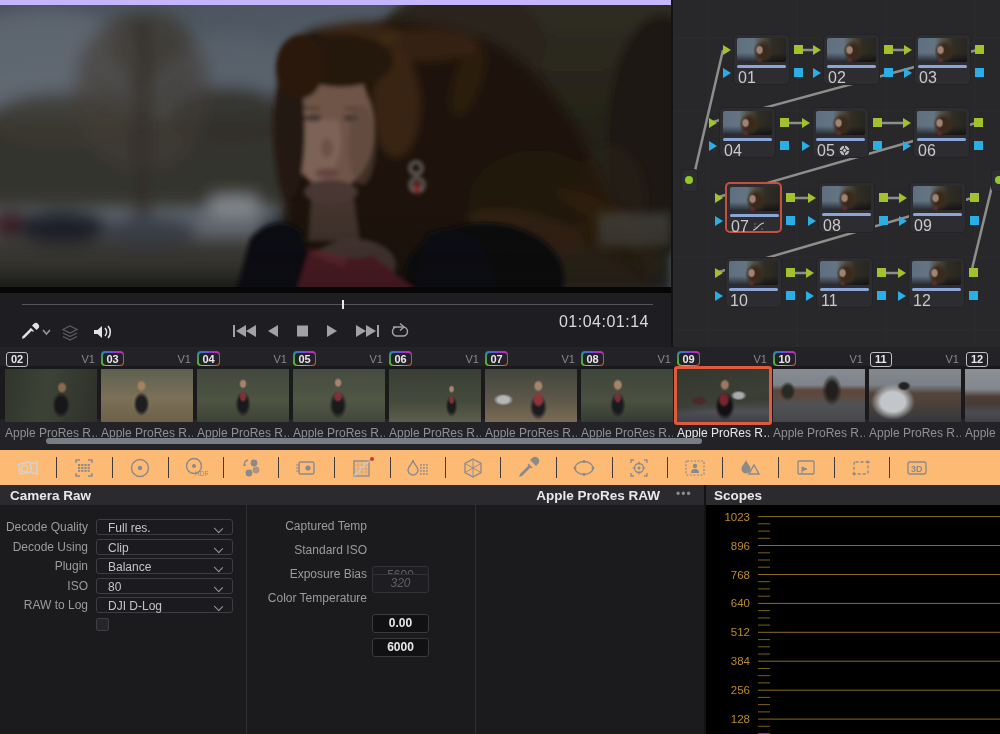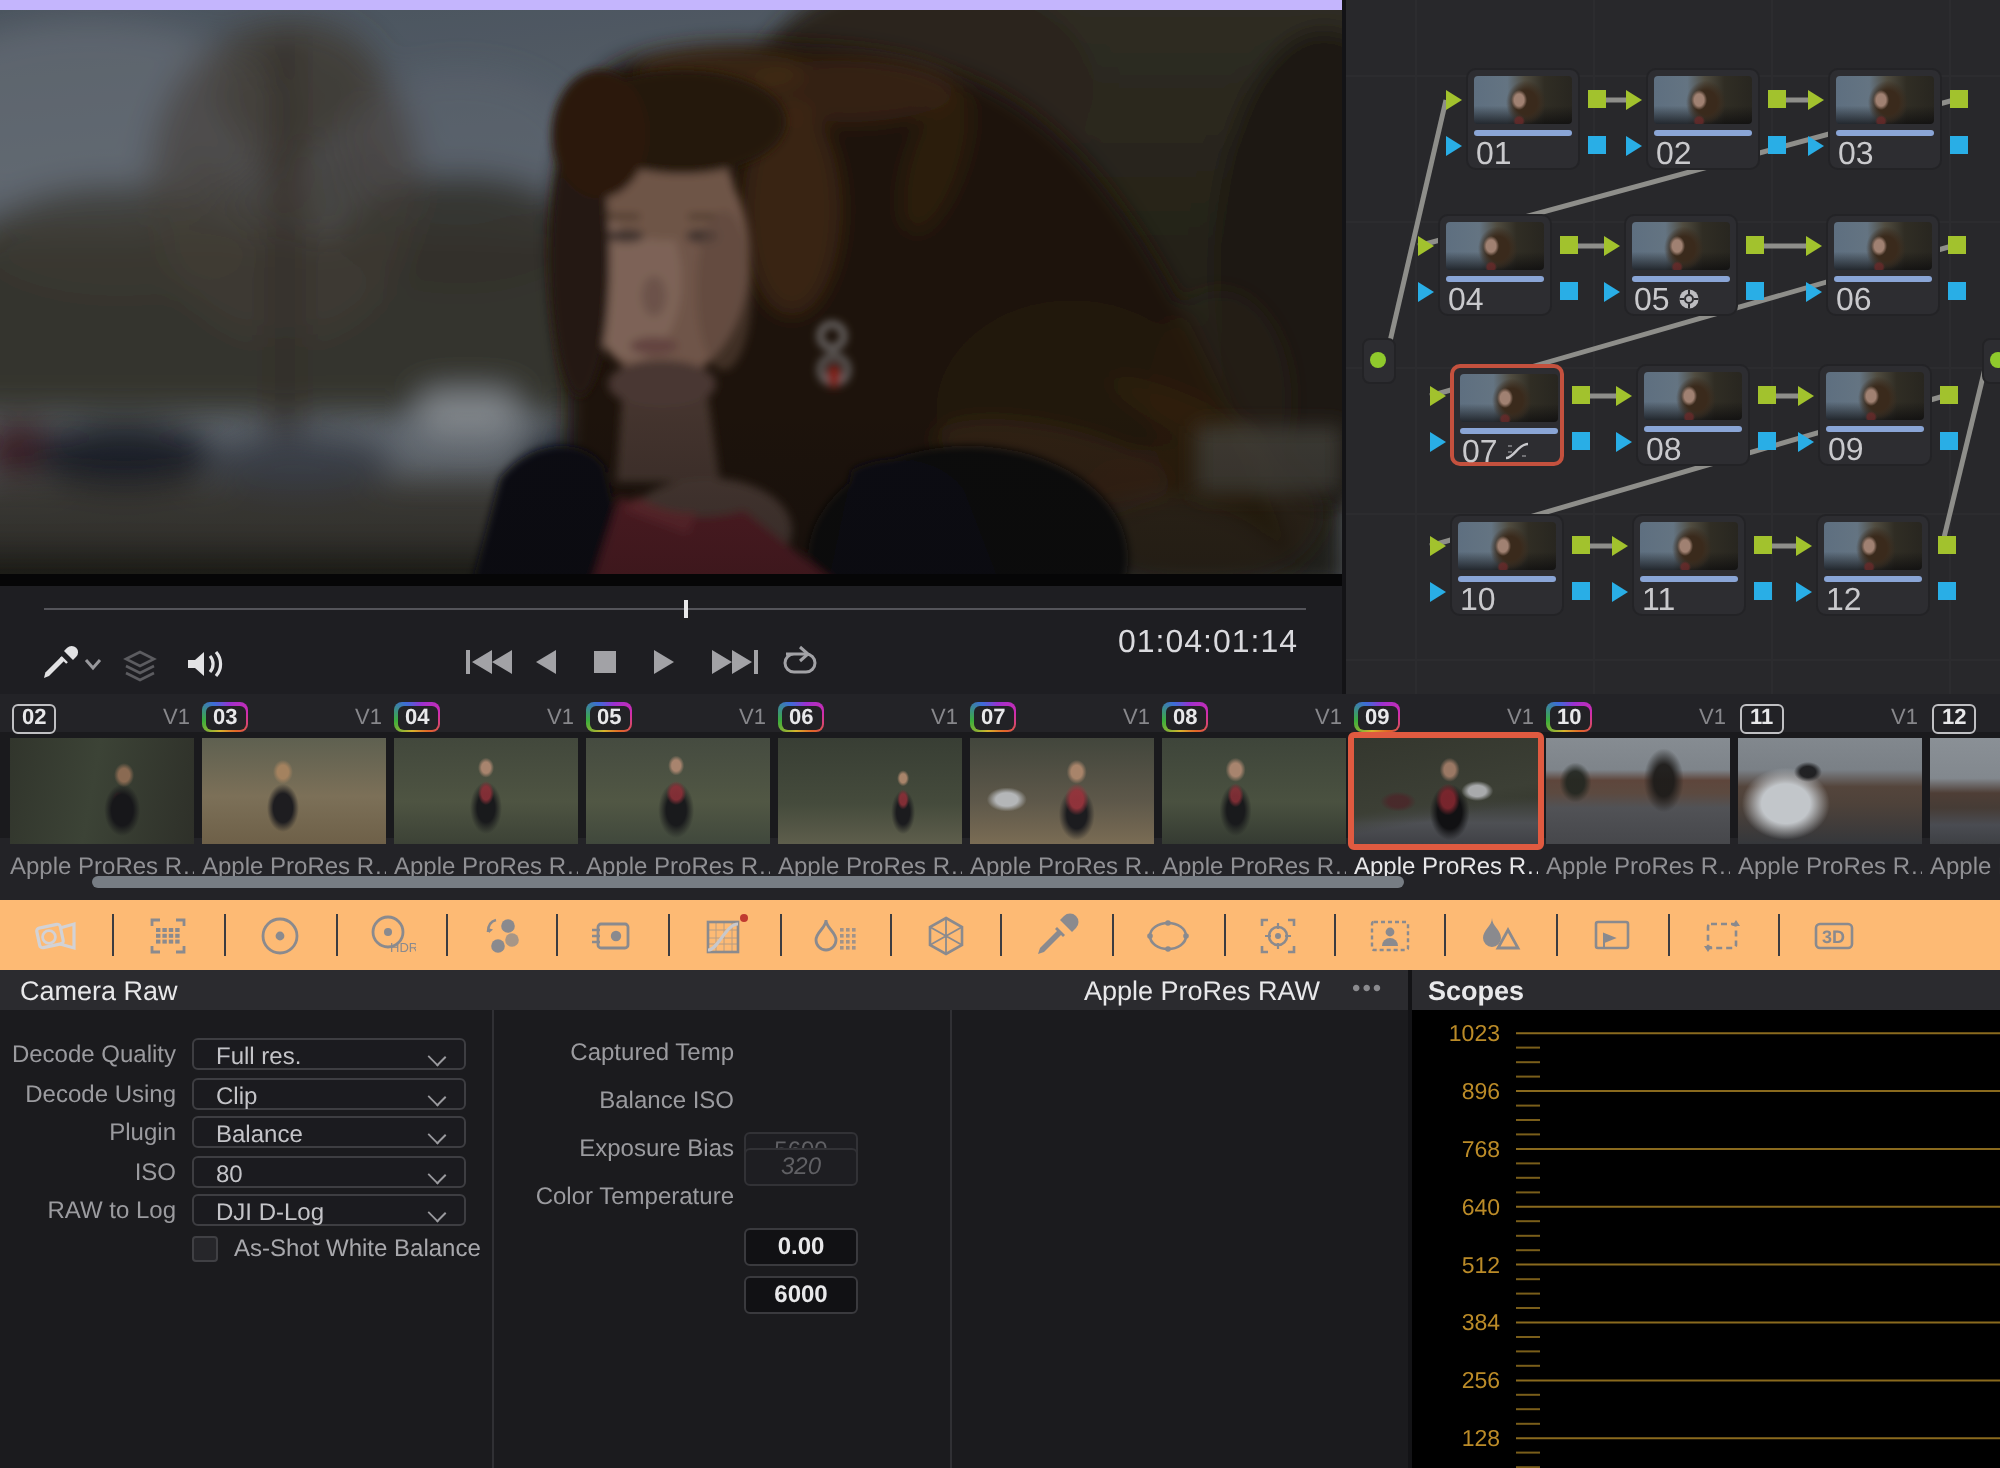--- a/index.html
+++ b/index.html
@@ -52,21 +52,21 @@
 .v1{position:absolute;right:2px;top:3px;color:#87878b;font-size:11px;}
 .cth{position:absolute;left:0;top:19px;width:92px;height:53px;background:#333;}
 .cap{position:absolute;left:0;top:76px;width:92px;color:#909094;font-size:12px;white-space:nowrap;overflow:hidden;}
 #scrollbar{left:46px;top:91px;width:656px;height:6px;background:#777d84;border-radius:3px;}
 
 #toolbar{left:0;top:450px;width:1000px;height:35px;background:#fdba74;}
 .tdiv{position:absolute;top:7px;width:1px;height:21px;background:#3c3c40;}
 .ticon{position:absolute;top:5px;width:26px;height:26px;}
 
 #phead{left:0;top:485px;width:1000px;height:20px;background:#2b2b2f;}
-#phead .t{position:absolute;top:3px;color:#e8e8ea;font-size:13.5px;font-weight:normal;}
+#phead .t{position:absolute;top:3px;color:#e8e8ea;font-size:13.5px;font-weight:bold;}
 #pheadr{left:704px;top:485px;width:296px;height:20px;background:#2b2b2f;border-left:2px solid #131316;}
 
 #content{left:0;top:505px;width:704px;height:229px;background:#1b1b1e;}
 .lbl{position:absolute;color:#9b9b9f;font-size:12px;text-align:right;}
 .dd{position:absolute;left:96px;width:137px;height:16px;background:#1b1b1f;border:1px solid #3e3e42;
   border-radius:3px;color:#c4c4c8;font-size:12px;line-height:16px;padding-left:11px;box-sizing:border-box;}
 .dd:after{content:"";position:absolute;right:10px;top:5px;width:6px;height:6px;
   border-right:1.5px solid #9a9a9e;border-bottom:1.5px solid #9a9a9e;transform:rotate(45deg) scale(1,0.9);}
 .fld{position:absolute;left:372px;width:55px;height:17px;border-radius:3px;font-size:12px;
   text-align:center;line-height:17px;margin-top:48px;}
@@ -587,24 +587,23 @@
 <div class="dd" style="top:14px;">Full res.</div>
 <div class="lbl" style="left:0;top:34px;width:88px;line-height:16px;">Decode Using</div>
 <div class="dd" style="top:34px;">Clip</div>
 <div class="lbl" style="left:0;top:53px;width:88px;line-height:16px;">Plugin</div>
 <div class="dd" style="top:53px;">Balance</div>
 <div class="lbl" style="left:0;top:73px;width:88px;line-height:16px;">ISO</div>
 <div class="dd" style="top:73px;">80</div>
 <div class="lbl" style="left:0;top:92px;width:88px;line-height:16px;">RAW to Log</div>
 <div class="dd" style="top:92px;">DJI D-Log</div>
 <div id="cbx" style="top:113px;"></div>
-<div class="lbl" style="left:117px;top:112px;width:200px;text-align:left;line-height:15px;color:#a8a8ac;">As-Shot White Balance</div>
   <div class="lbl" style="left:240px;top:12.5px;width:127px;line-height:17px;">Captured Temp</div>
 <div class="fld dis" style="top:12.5px;">5600</div>
-<div class="lbl" style="left:240px;top:36.5px;width:127px;line-height:17px;">Balance ISO</div>
+<div class="lbl" style="left:240px;top:36.5px;width:127px;line-height:17px;">Standard ISO</div>
 <div class="fld dis" style="top:21px;font-style:italic;">320</div>
 <div class="lbl" style="left:240px;top:60.5px;width:127px;line-height:17px;">Exposure Bias</div>
 <div class="fld en" style="top:60.5px;">0.00</div>
 <div class="lbl" style="left:240px;top:84.5px;width:127px;line-height:17px;">Color Temperature</div>
 <div class="fld en" style="top:84.5px;">6000</div>
   <div class="vdiv" style="left:246px;"></div>
   <div class="vdiv" style="left:475px;"></div>
 </div>
 <div class="abs" id="scope">
     <svg width="294" height="229" viewBox="0 0 294 229" style="position:absolute;left:0;top:0">

